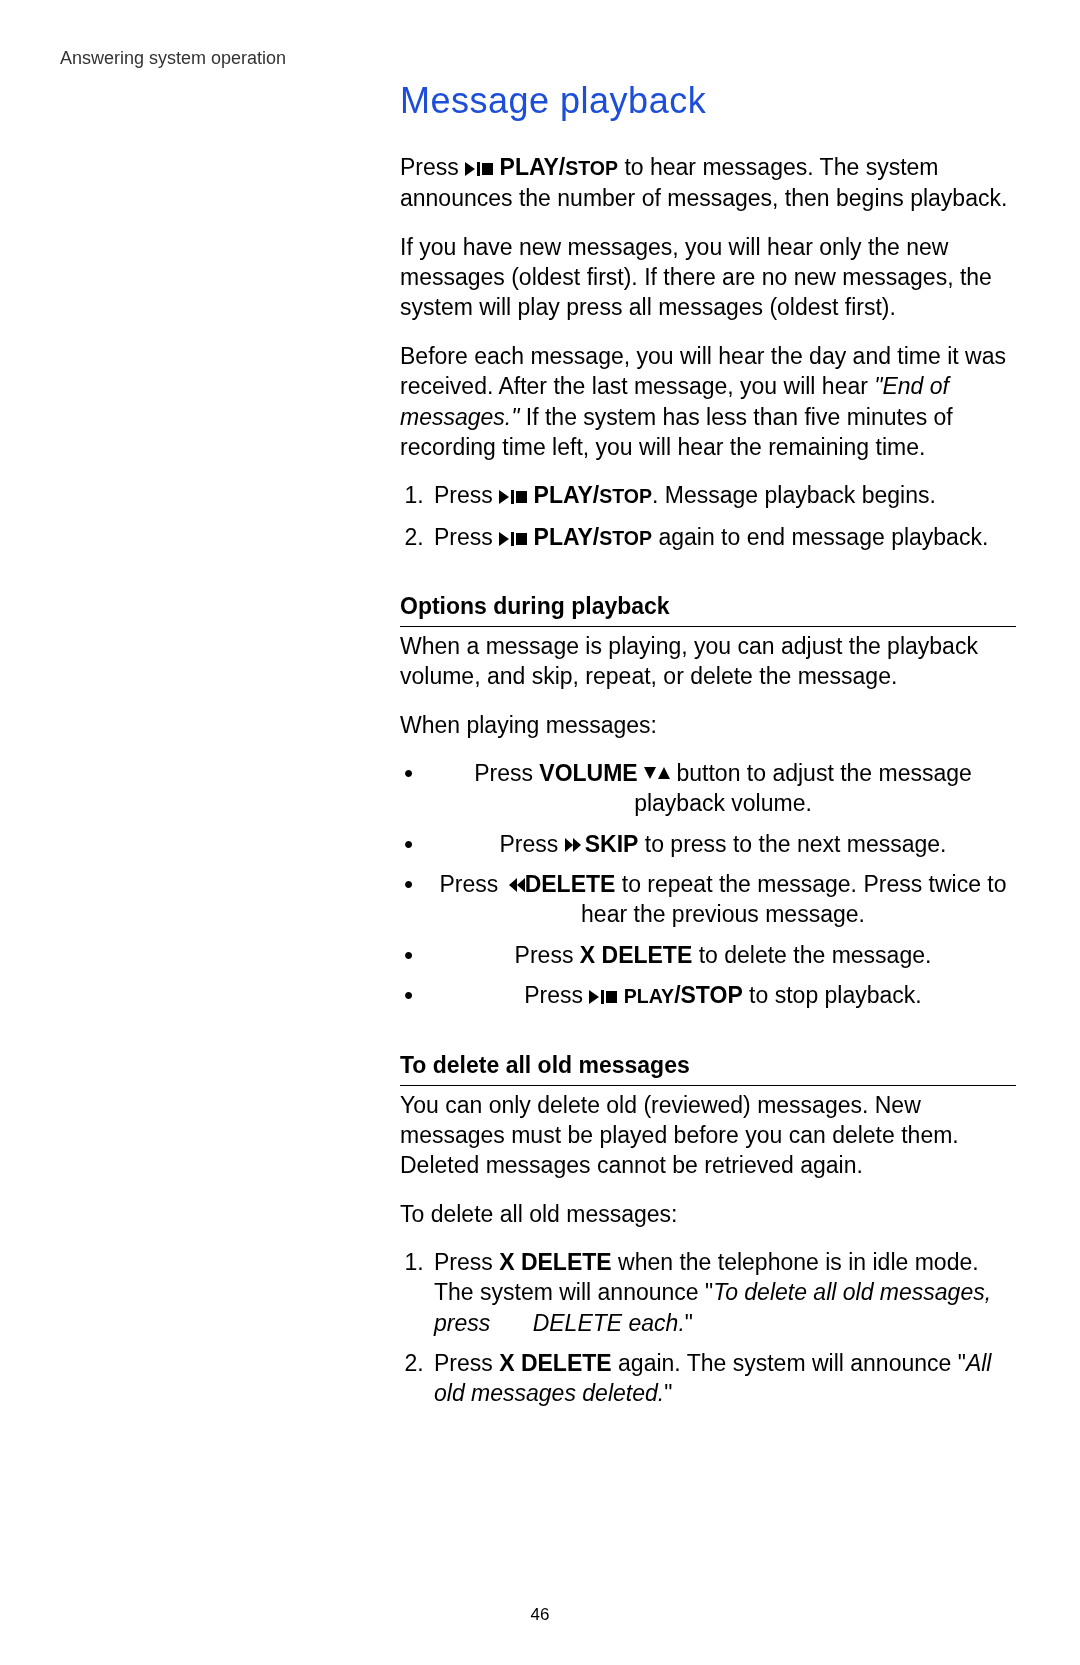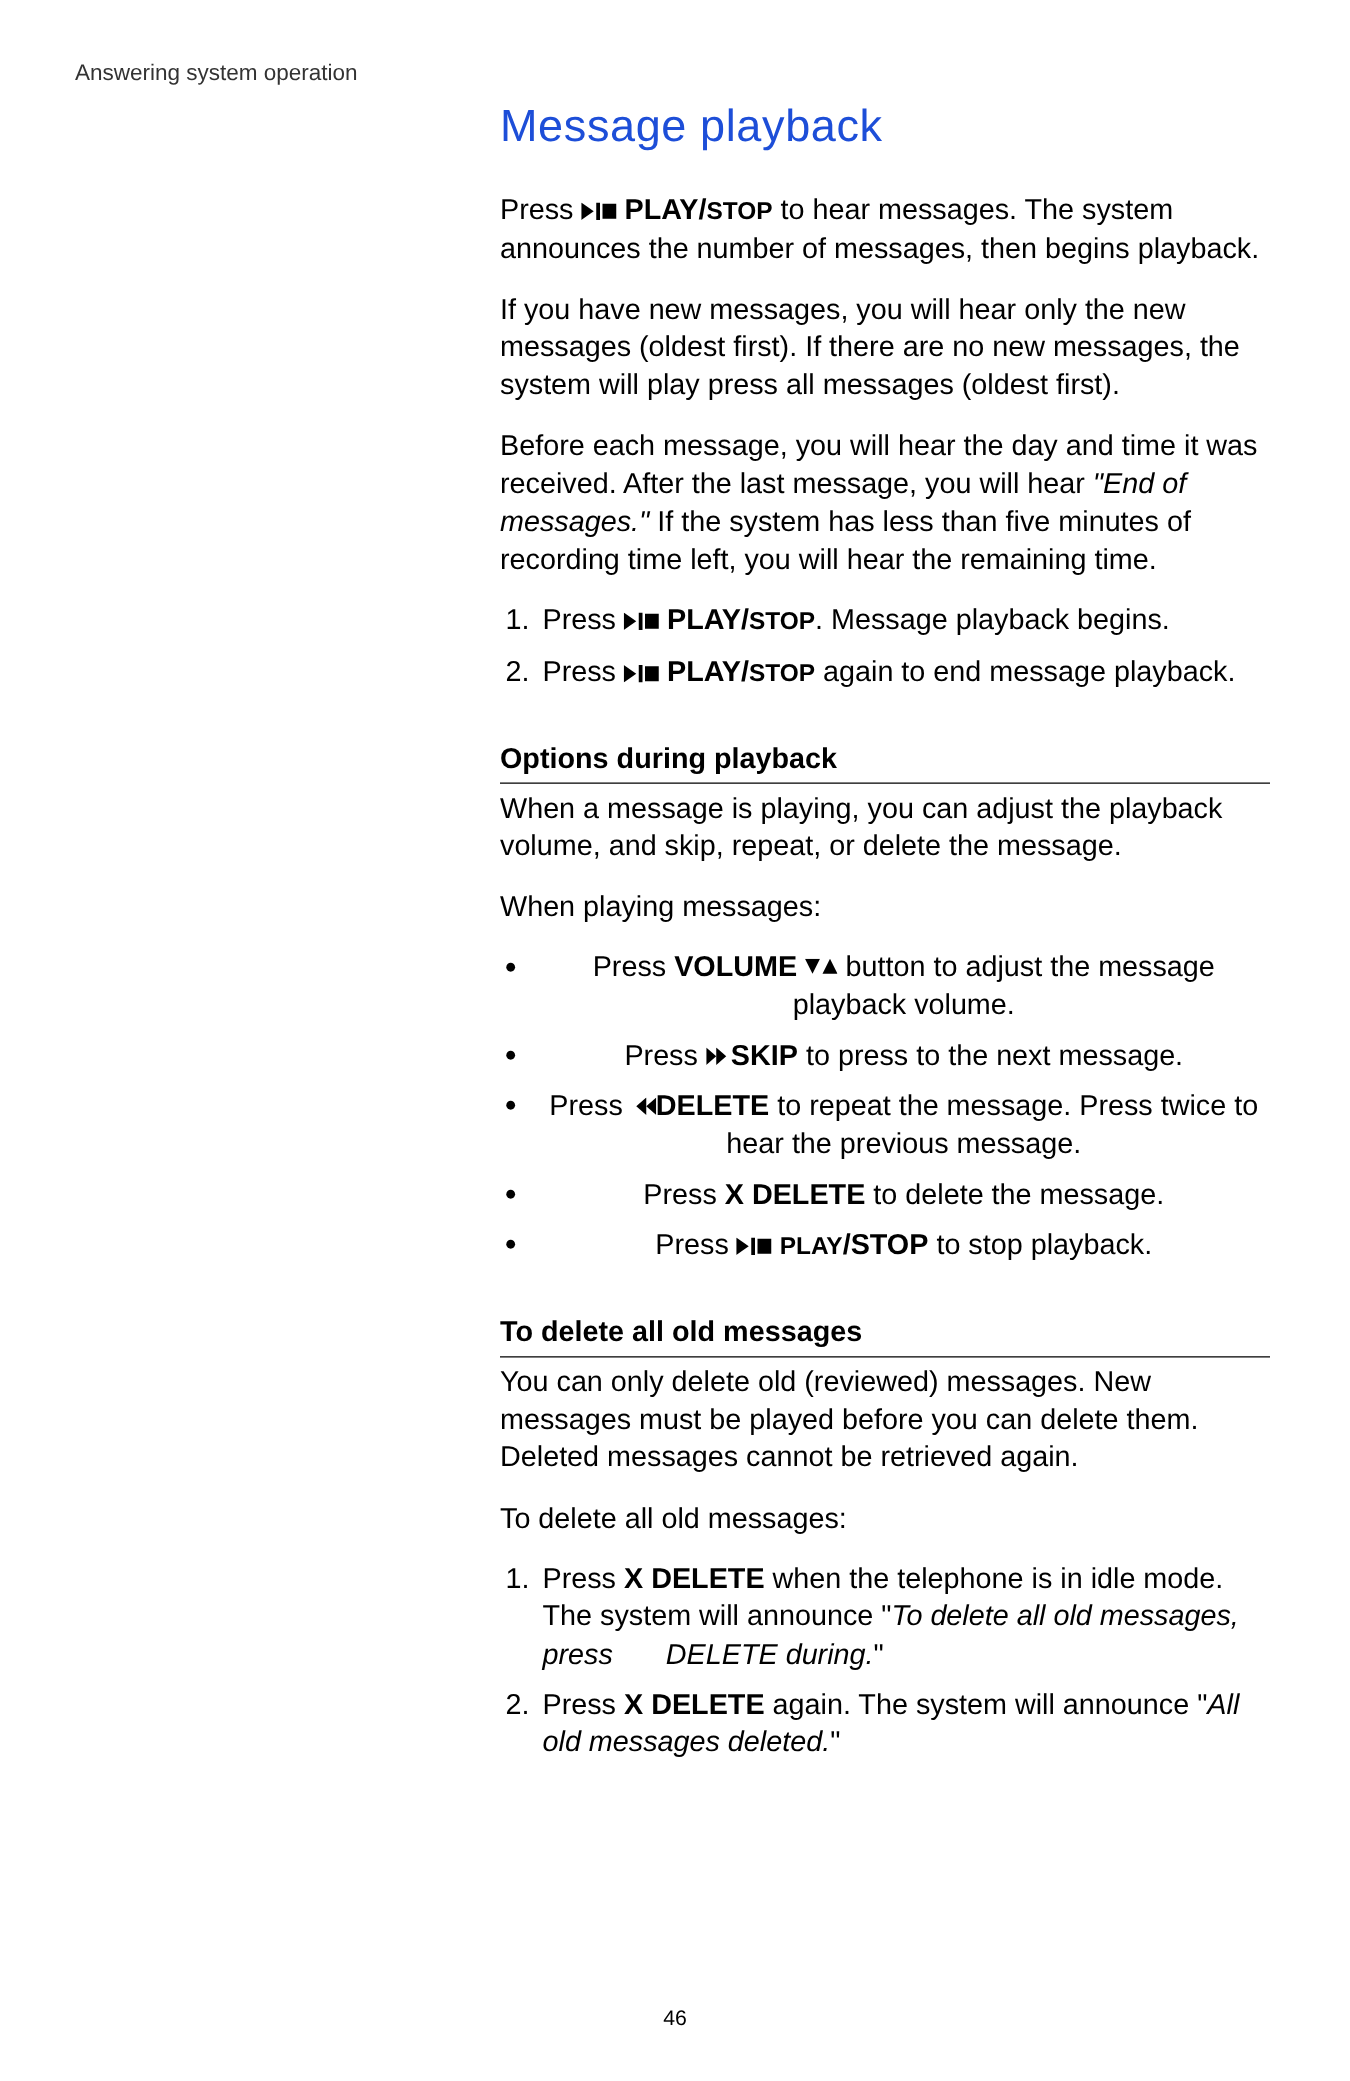--- a/index.html
+++ b/index.html
@@ -199,21 +199,21 @@
   </ul>
 
   <h2 class="section-heading">To delete all old messages</h2>
 
   <p class="para">You can only delete old (reviewed) messages. New messages must be played before you can delete them. Deleted messages cannot be retrieved again.</p>
 
   <p class="para">To delete all old messages:</p>
 
   <ol class="ol-list">
     <li>
-      <span>Press </span><span class="bold">X DELETE</span><span> when the telephone is in idle mode. The system will announce "</span><span class="italic">To delete all old messages, press </span><span class="italic-bold">DELETE</span><span class="italic"> during.</span><span>"</span>
+      <span>Press </span><span class="bold">X DELETE</span><span> when the telephone is in idle mode. The system will announce "</span><span class="italic">To delete all old messages, press </span><span class="italic-bold">DELETE</span><span class="italic"> each.</span><span>"</span>
     </li>
     <li>
       <span>Press </span><span class="bold">X DELETE</span><span> again. The system will announce "</span><span class="italic">All old messages deleted.</span><span>"</span>
     </li>
   </ol>
 
 </div>
 
 <div class="page-num">46</div>
 

